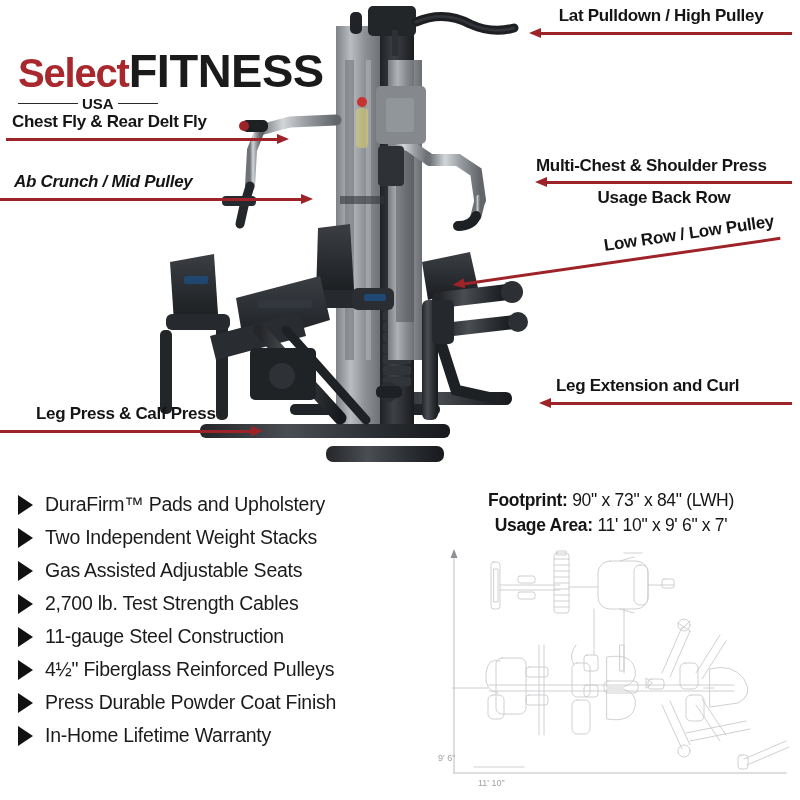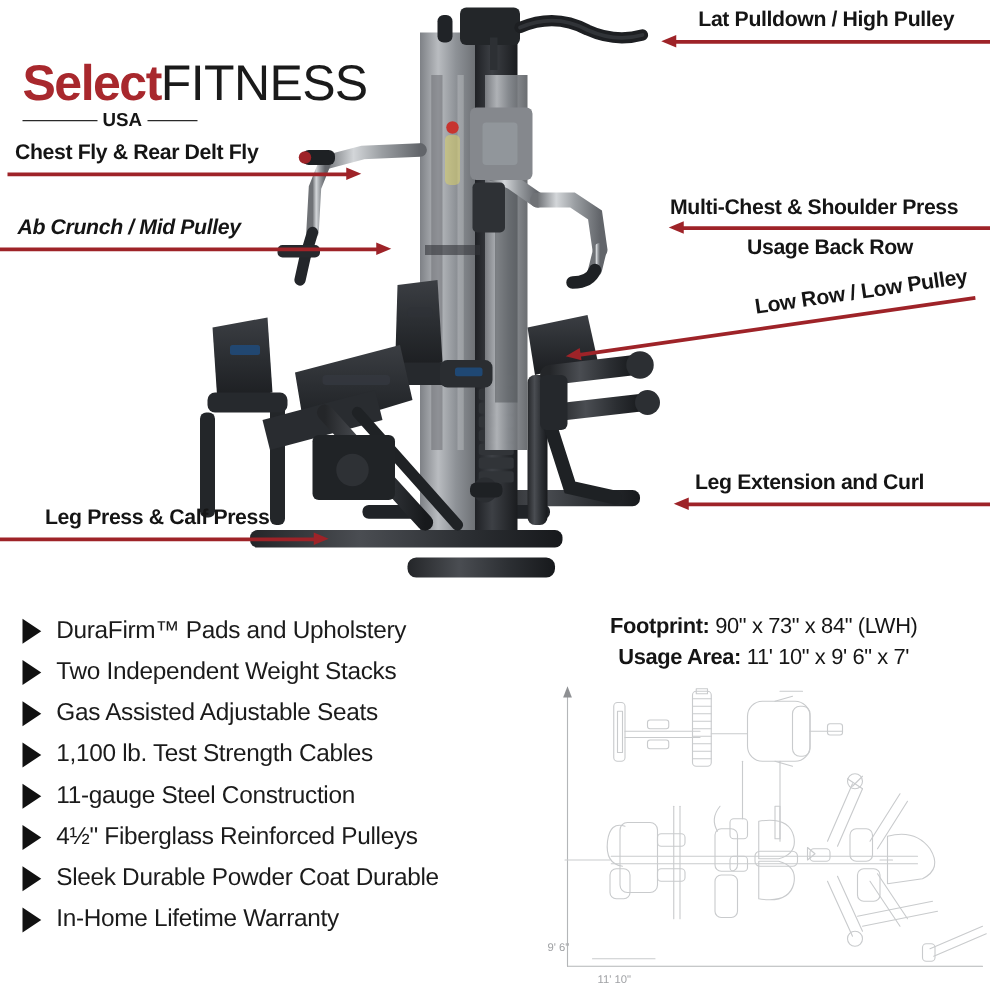--- a/index.html
+++ b/index.html
@@ -10,21 +10,21 @@
     color:#151515;
     overflow:hidden;
     position:relative;
   }
   #root{position:relative;width:800px;height:800px;}
 
   
   .logo{position:absolute;left:18px;top:24px;width:262px;height:52px;margin-top:23px;}
   .logo-main{display:flex;align-items:baseline;line-height:1;}
   .logo-select{font-size:40px;font-weight:700;letter-spacing:-1.2px;}
-  .logo-fitness{font-size:40px;font-weight:400;letter-spacing:-0.5px;}
+  .logo-fitness{font-size:47px;font-weight:700;letter-spacing:-0.5px;}
   .logo-sub{display:flex;align-items:center;margin-top:1px;height:16px;}
   .logo-rule{flex:0 0 auto;height:1px;background:#2a2a2a;}
   .logo-usa{font-size:15px;font-weight:700;letter-spacing:0px;padding:0 4px;line-height:1;}
   .logo-tag{font-size:14.5px;font-weight:600;letter-spacing:-0.2px;line-height:1;padding-left:5px;}
 
   
   .photo{position:absolute;left:140px;top:0px;width:420px;height:480px;}
 
   
   .callout{position:absolute;}
@@ -275,33 +275,33 @@
     <div class="feat">
       <span class="bullet"></span>
       <span class="ftext">Two Independent Weight Stacks</span>
     </div>
     <div class="feat">
       <span class="bullet"></span>
       <span class="ftext">Gas Assisted Adjustable Seats</span>
     </div>
     <div class="feat">
       <span class="bullet"></span>
-      <span class="ftext">1,100 lb. Test Strength Cables</span>
+      <span class="ftext">2,700 lb. Test Strength Cables</span>
     </div>
     <div class="feat">
       <span class="bullet"></span>
       <span class="ftext">11-gauge Steel Construction</span>
     </div>
     <div class="feat">
       <span class="bullet"></span>
       <span class="ftext">4½" Fiberglass Reinforced Pulleys</span>
     </div>
     <div class="feat">
       <span class="bullet"></span>
-      <span class="ftext">Sleek Durable Powder Coat Durable</span>
+      <span class="ftext">Press Durable Powder Coat Finish</span>
     </div>
     <div class="feat">
       <span class="bullet"></span>
       <span class="ftext">In-Home Lifetime Warranty</span>
     </div>
   </div>
 
   <div class="specs">
     <div class="spec-line">
       <b>Footprint:</b><span> 90" x 73" x 84" (LWH)</span>

